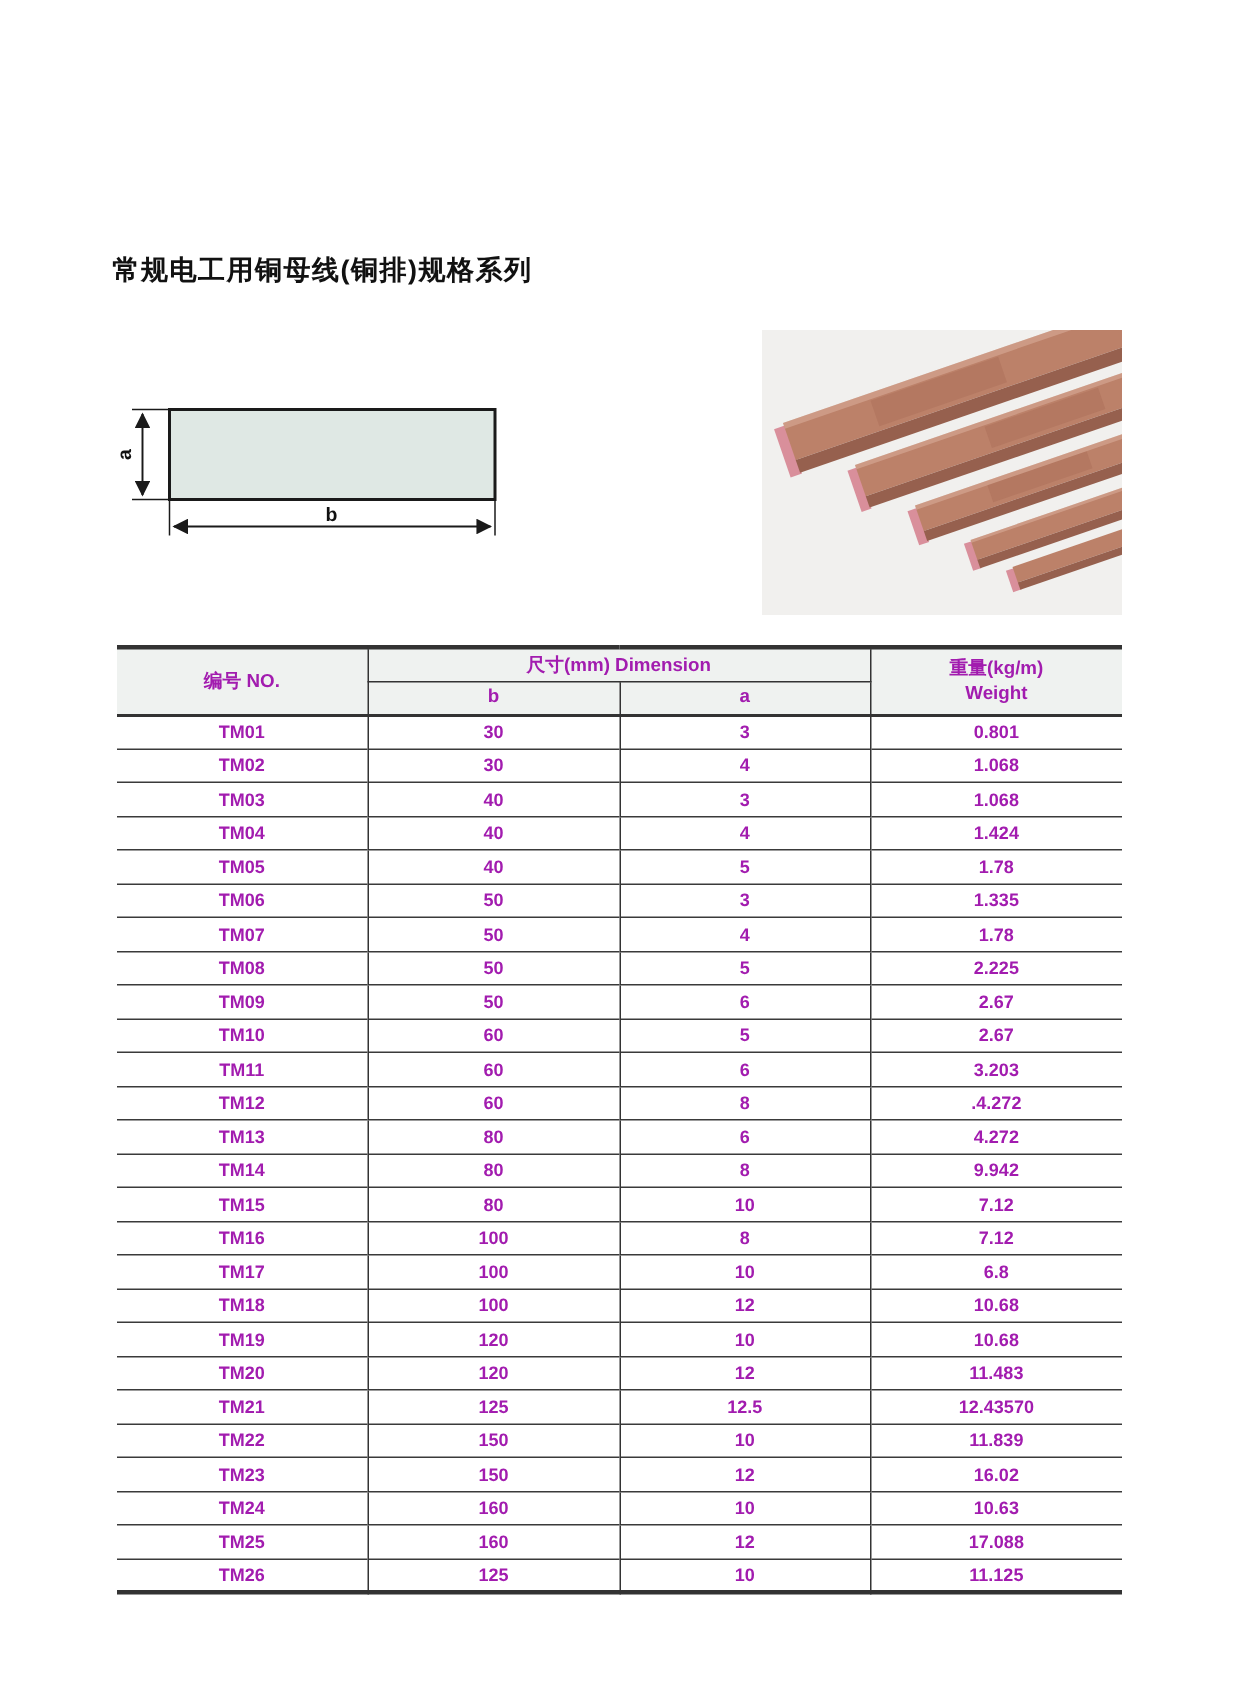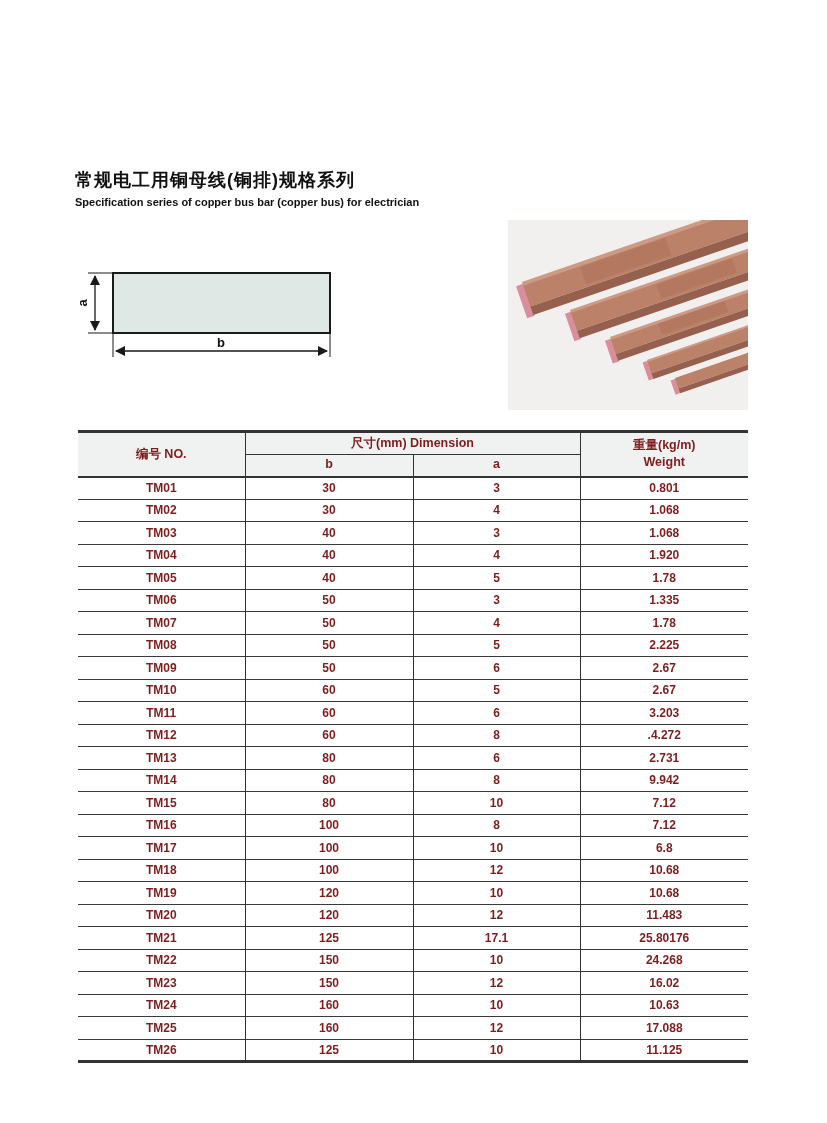--- a/index.html
+++ b/index.html
@@ -43,21 +43,21 @@
   }
   .spec-table {
     position:absolute;
     left:78px; top:400px;
     width:670px;
     border-collapse:collapse;
     table-layout:fixed;
     border-top:3px solid #333;
     border-bottom:3px solid #333;
     font-weight:bold;
-    color:#7f1d1d;
+    color:#a21caf;
   }
   .spec-table col.c1 { width:167px; }
   .spec-table col.c2 { width:168px; }
   .spec-table col.c3 { width:167px; }
   .spec-table col.c4 { width:168px; }
   .spec-table th {
     background:#eff2f0;
     font-size:12.5px;
     font-weight:bold;
     text-align:center;
@@ -80,21 +80,20 @@
   .spec-table tbody td:nth-child(2),
   .spec-table tbody td:nth-child(3) { border-right:1.5px solid #333; }
   svg text { font-family:"Liberation Sans","DejaVu Sans",sans-serif; }
 </style>
 </head>
 <body>
 
 <div class="page">
 
   <div class="title-zh">常规电工用铜母线(铜排)规格系列</div>
-  <div class="title-en">Specification series of copper bus bar (copper bus) for electrician</div>
 
   <div class="diagram-wrap">
     <svg width="265" height="105" viewBox="0 0 265 105">
       <defs>
         <marker id="arr" viewBox="0 0 10 10" refX="9" refY="5" markerWidth="8" markerHeight="8" orient="auto-start-reverse">
           <path d="M0,0 L10,5 L0,10 z" fill="#1a1a1a"></path>
         </marker>
       </defs>
 
       <rect x="35" y="10" width="217" height="60" stroke="#1a1a1a" stroke-width="2" fill="#dfe8e4"></rect>
@@ -191,21 +190,21 @@
         <tr>
           <td>TM03</td>
           <td>40</td>
           <td>3</td>
           <td>1.068</td>
         </tr>
         <tr>
           <td>TM04</td>
           <td>40</td>
           <td>4</td>
-          <td>1.920</td>
+          <td>1.424</td>
         </tr>
         <tr>
           <td>TM05</td>
           <td>40</td>
           <td>5</td>
           <td>1.78</td>
         </tr>
         <tr>
           <td>TM06</td>
           <td>50</td>
@@ -245,21 +244,21 @@
         <tr>
           <td>TM12</td>
           <td>60</td>
           <td>8</td>
           <td>.4.272</td>
         </tr>
         <tr>
           <td>TM13</td>
           <td>80</td>
           <td>6</td>
-          <td>2.731</td>
+          <td>4.272</td>
         </tr>
         <tr>
           <td>TM14</td>
           <td>80</td>
           <td>8</td>
           <td>9.942</td>
         </tr>
         <tr>
           <td>TM15</td>
           <td>80</td>
@@ -292,28 +291,28 @@
         </tr>
         <tr>
           <td>TM20</td>
           <td>120</td>
           <td>12</td>
           <td>11.483</td>
         </tr>
         <tr>
           <td>TM21</td>
           <td>125</td>
-          <td>17.1</td>
-          <td>25.80176</td>
+          <td>12.5</td>
+          <td>12.43570</td>
         </tr>
         <tr>
           <td>TM22</td>
           <td>150</td>
           <td>10</td>
-          <td>24.268</td>
+          <td>11.839</td>
         </tr>
         <tr>
           <td>TM23</td>
           <td>150</td>
           <td>12</td>
           <td>16.02</td>
         </tr>
         <tr>
           <td>TM24</td>
           <td>160</td>

